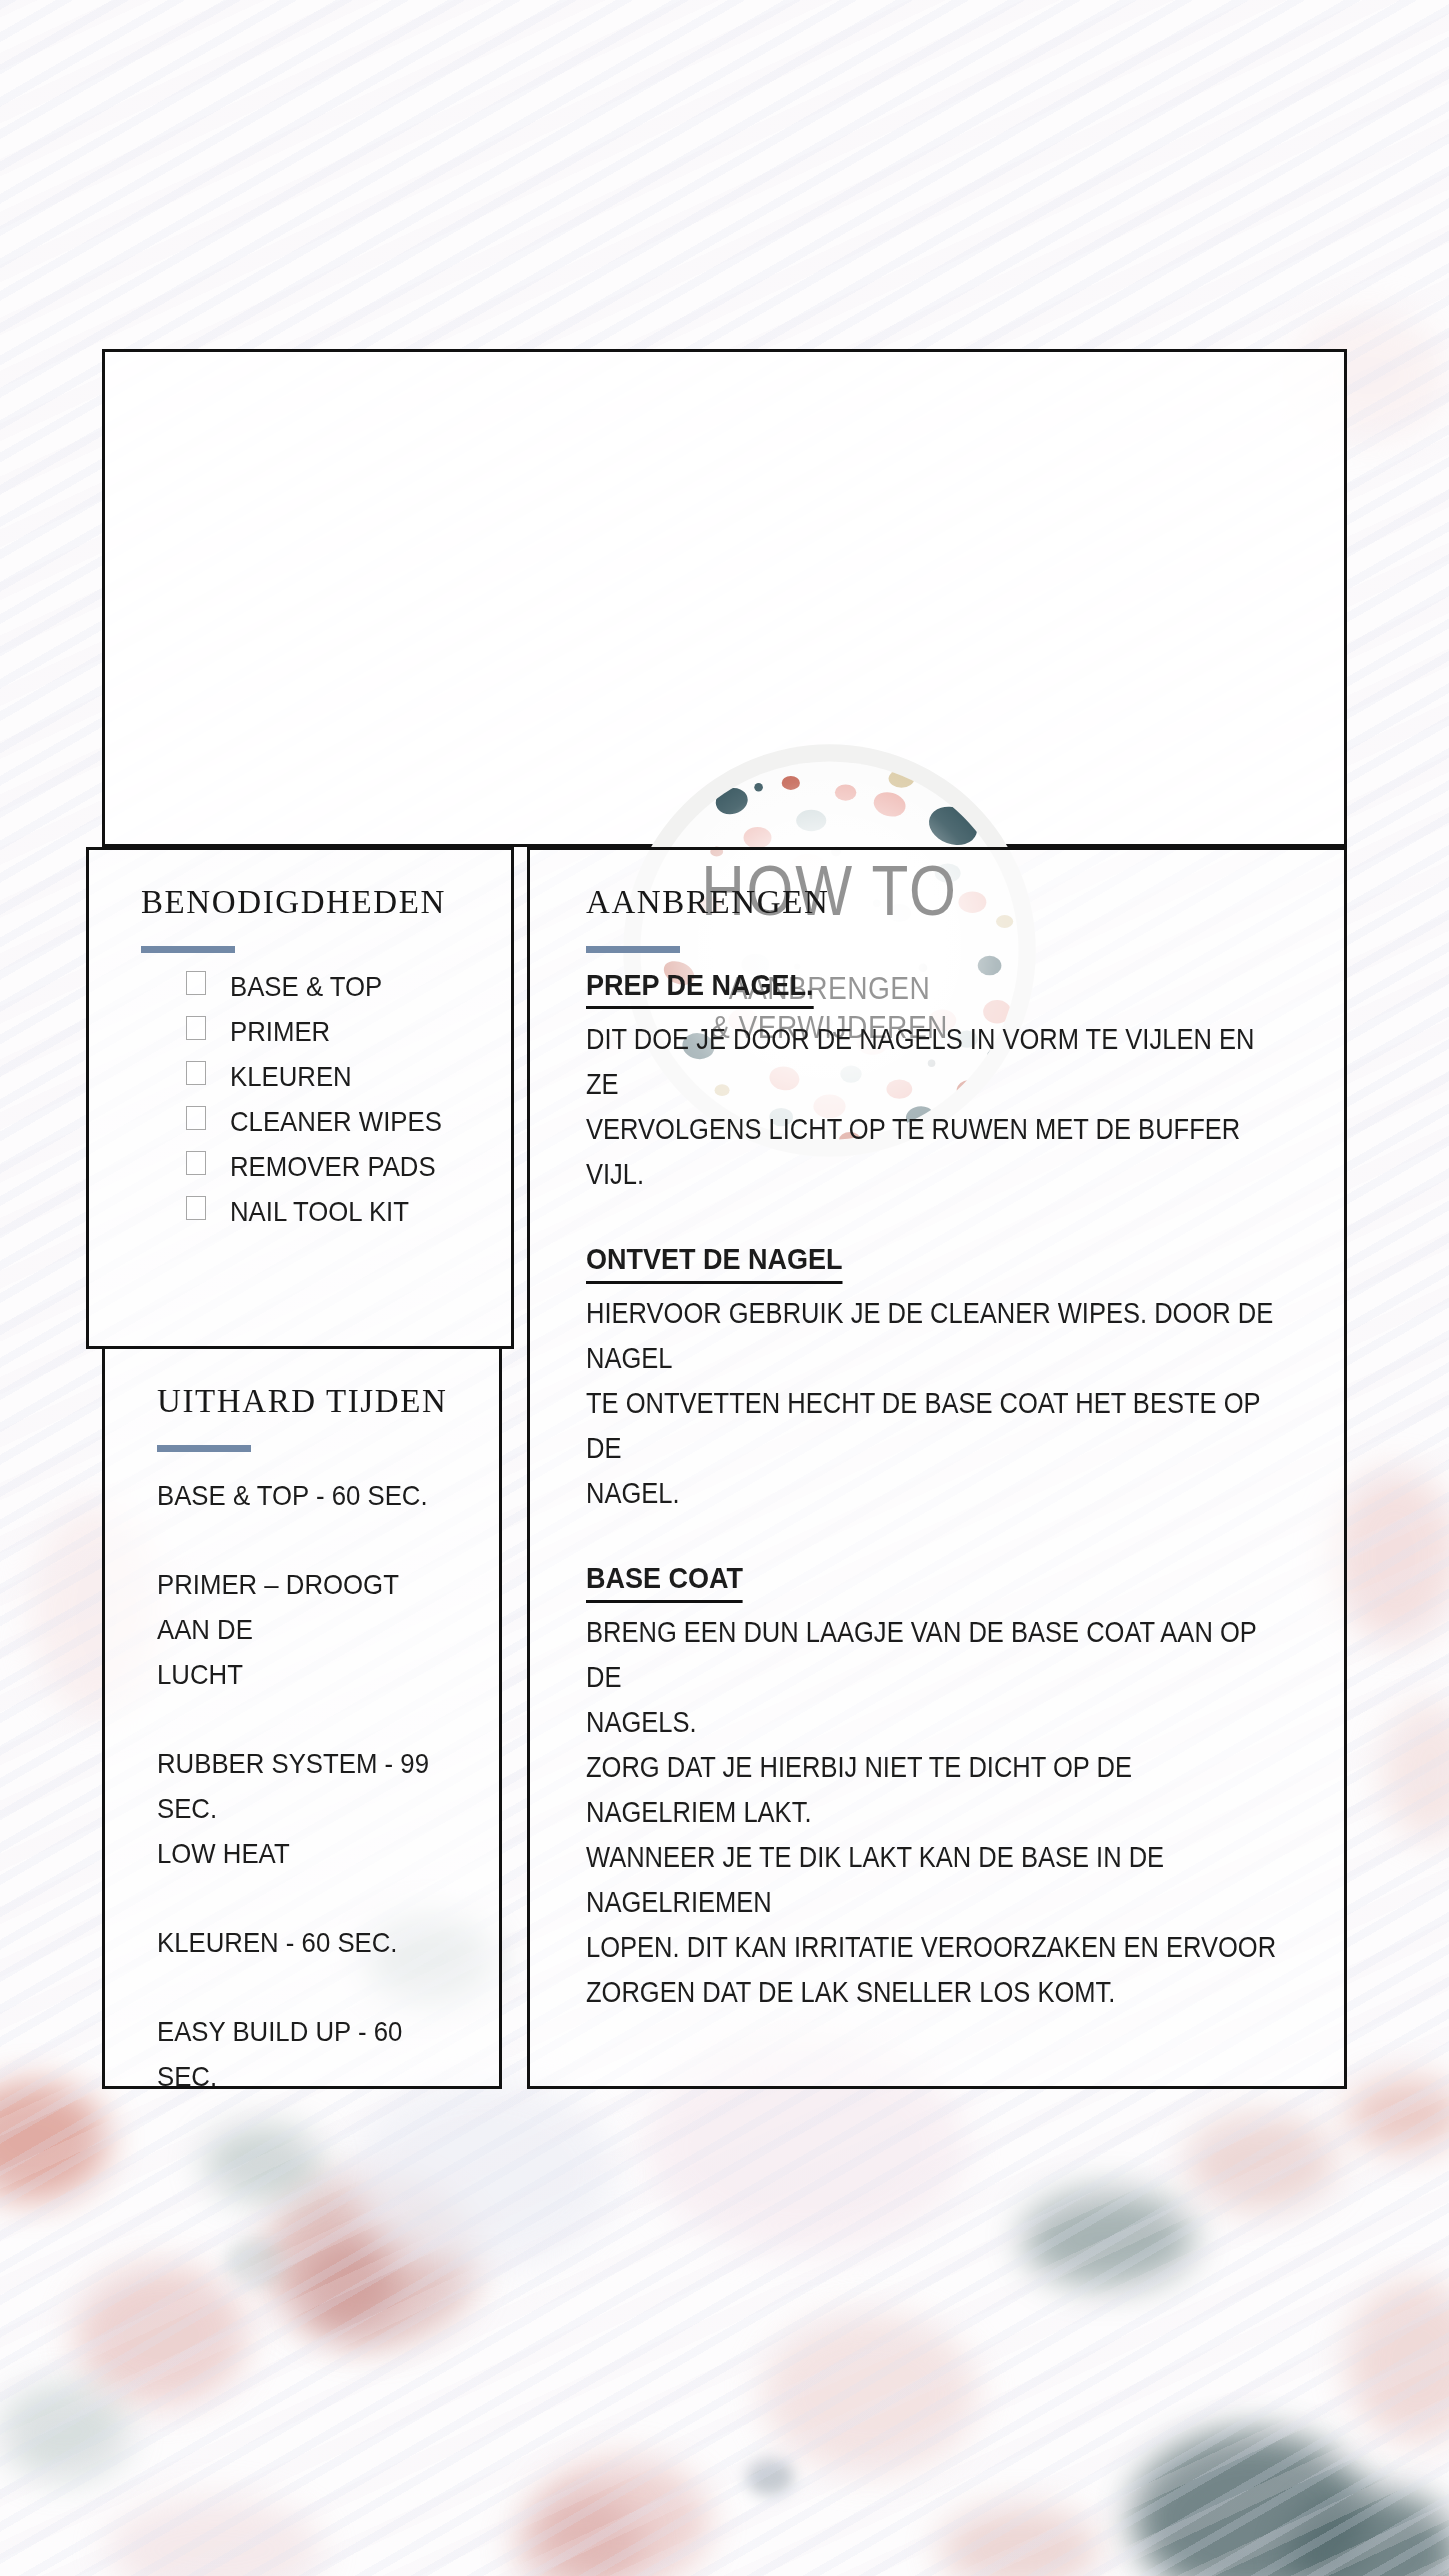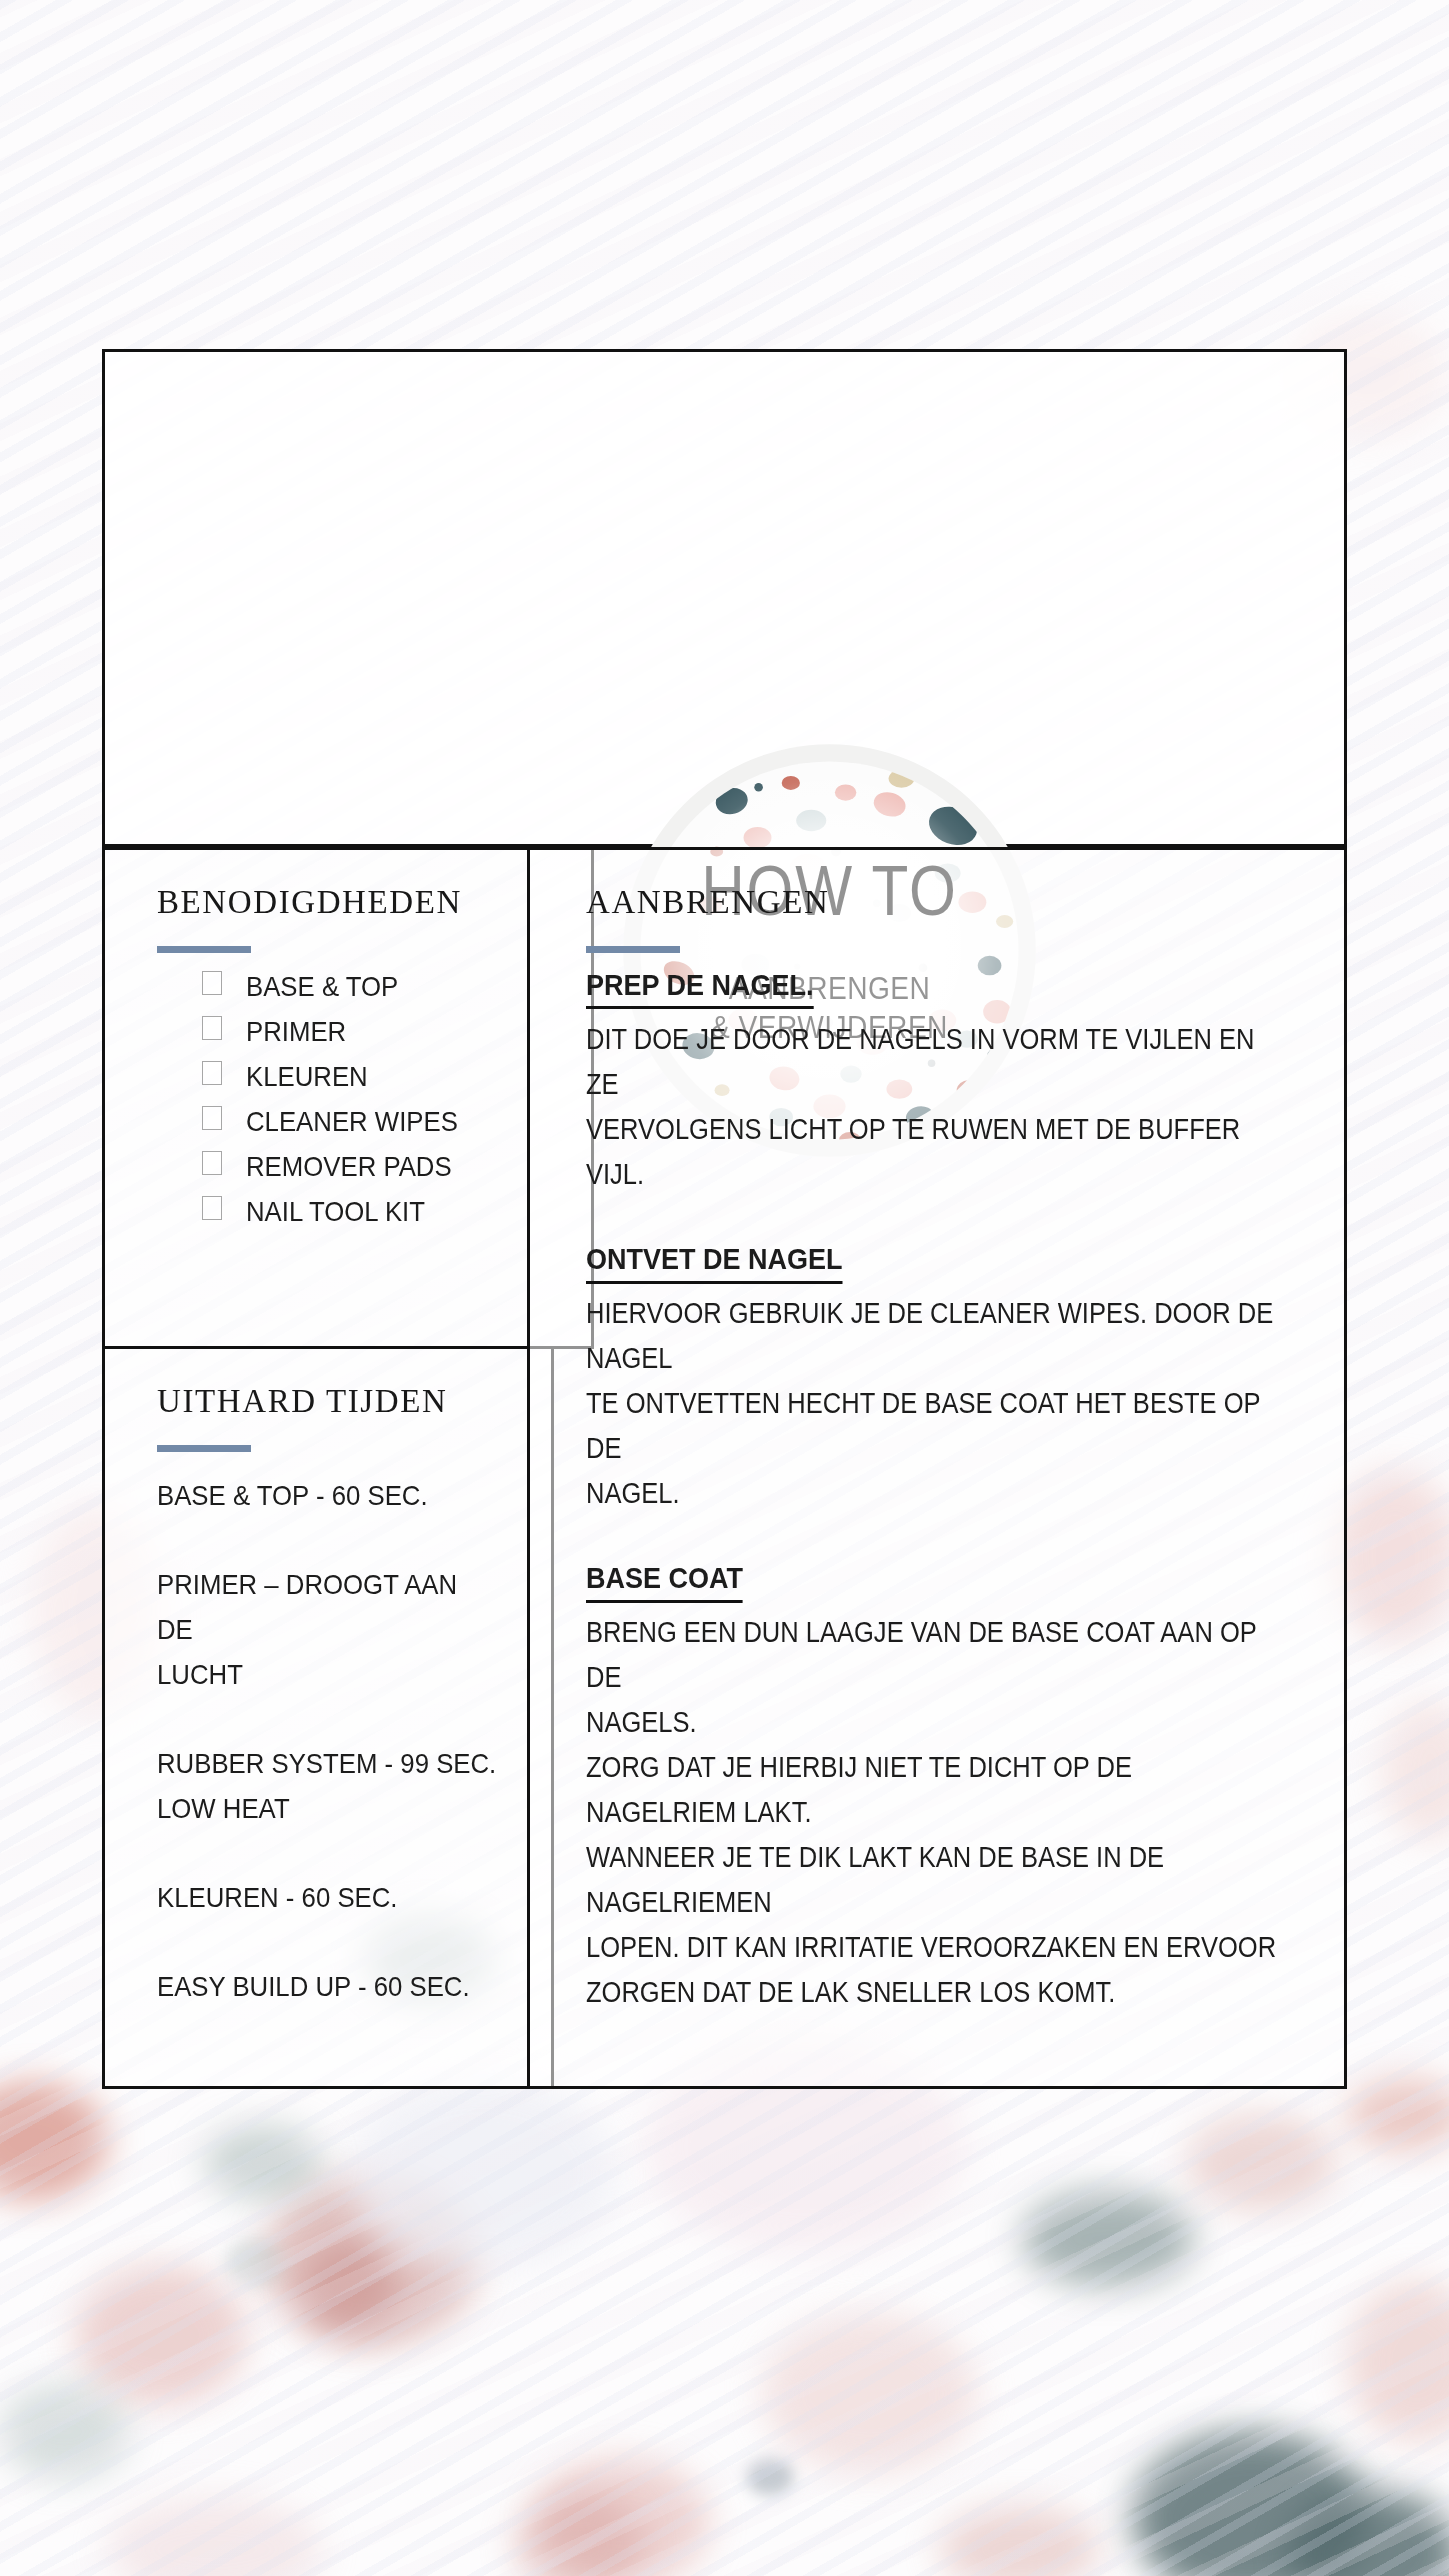--- a/index.html
+++ b/index.html
@@ -43,22 +43,22 @@
   
   .page::after{
     content:"";position:absolute;inset:0;z-index:1;pointer-events:none;
     background:
       repeating-linear-gradient(150deg, rgba(222,226,240,0.22) 0 8.6px, rgba(255,255,255,0) 8.6px 28px),
       repeating-linear-gradient(155deg, rgba(240,235,242,0.18) 0 16px, rgba(255,255,255,0) 16px 48px);
   }
   
   .box{position:absolute;border:3.2px solid #111;box-sizing:border-box;z-index:2;}
   .header-box{left:102px;top:349px;width:1245px;height:498px;background:rgba(255,255,255,0.85);}
-  .left-box1{left:102px;top:847px;width:492px;height:502px;background:rgba(255,255,255,0.62);padding:0 21px 0 52px;}
-  .left-box2{left:102px;top:1346px;width:452px;height:743px;background:rgba(255,255,255,0.62);padding:0 21.5px 0 52px;}
+  .left-box1{left:86px;top:847px;width:428px;height:502px;background:rgba(255,255,255,0.62);padding:0 21px 0 52px;}
+  .left-box2{left:102px;top:1346px;width:400px;height:743px;background:rgba(255,255,255,0.62);padding:0 21.5px 0 52px;}
   .right-box{left:527px;top:847px;width:820px;height:1242px;background:rgba(255,255,255,0.55);padding:0 32px 0 56px;}
   
   .logo{position:absolute;left:515px;top:389px;width:419px;height:419px;z-index:3;}
   .logo svg{position:absolute;inset:0;}
   .logo-title{
     position:absolute;left:0;top:114px;width:100%;text-align:center;
     font-size:71px;font-weight:200;letter-spacing:2.1px;color:#111;
     transform:scaleX(.85);line-height:71px;
   }
   .logo-subtitle{

